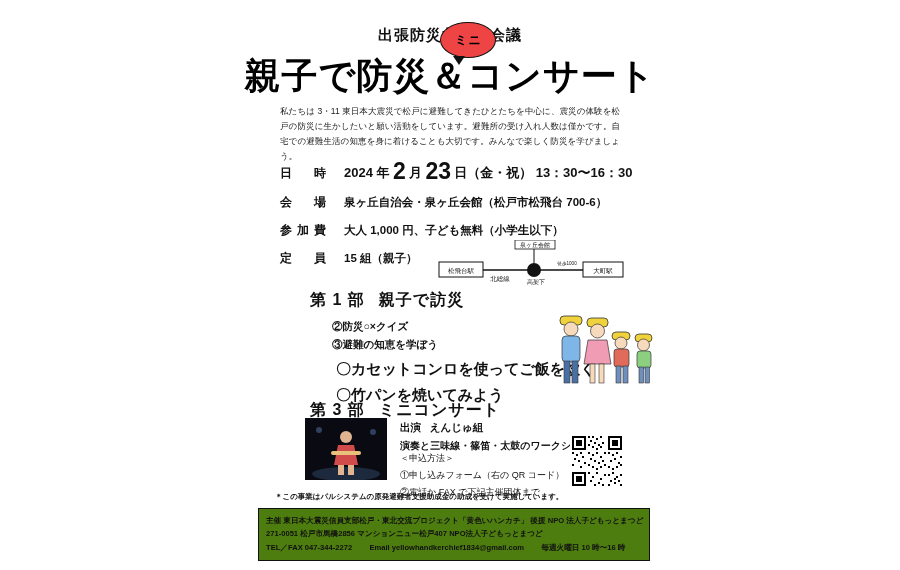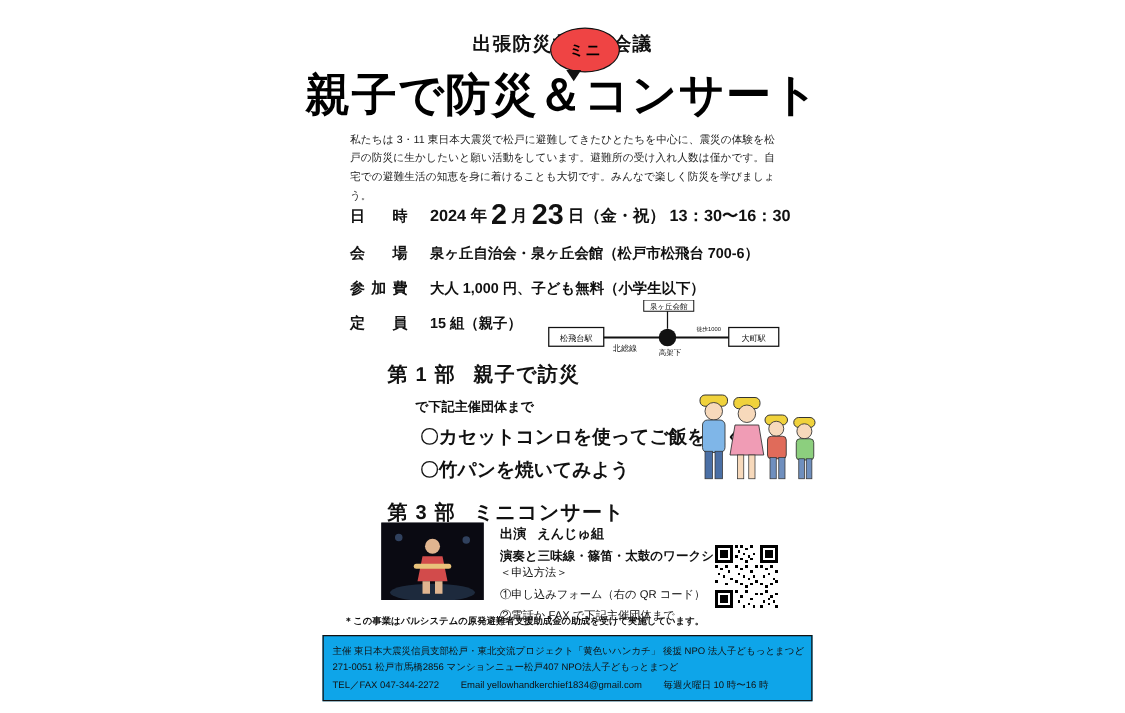--- a/index.html
+++ b/index.html
@@ -207,25 +207,25 @@
     color: #111;
   }
 
   
   .footer {
     position: absolute;
     left: 258px;
     top: 508px;
     width: 392px;
     border: 1.2px solid #111;
-    background: #0ea5e9;
+    background: #4d7c0f;
     padding: 5px 18px 6px 7px;
     box-sizing: border-box;
     font-size: 7.6px;
-    font-weight: normal;
+    font-weight: bold;
     line-height: 1.75;
     color: #111;
   }
   .footer div { white-space: nowrap; }
 </style>
 </head>
 <body>
 
 <div class="flyer">
 
@@ -280,21 +280,22 @@
       <text x="99" y="44" font-family="Liberation Sans, sans-serif" font-size="6" text-anchor="middle" fill="#111">高架下</text>
       <text x="130" y="25" font-family="Liberation Sans, sans-serif" font-size="4.6" text-anchor="middle" fill="#111">徒歩1000</text>
     </svg>
   </div>
 
   <div class="part part1">
     <div class="part-title">
       <span>第 1 部</span><span class="ttl-gap"></span><span>親子で訪災</span>
     </div>
     <ul class="part-list">
-      <li>で下記主催団体まで</li>
+      <li>②防災○×クイズ</li>
+      <li>③避難の知恵を学ぼう</li>
     </ul>
     <ul class="sub-list">
       <li>〇カセットコンロを使ってご飯を炊く</li>
       <li>〇竹パンを焼いてみよう</li>
     </ul>
   </div>
 
   <div class="family">
     <svg width="118" height="86" viewBox="0 0 118 86" xmlns="http://www.w3.org/2000/svg">
 

